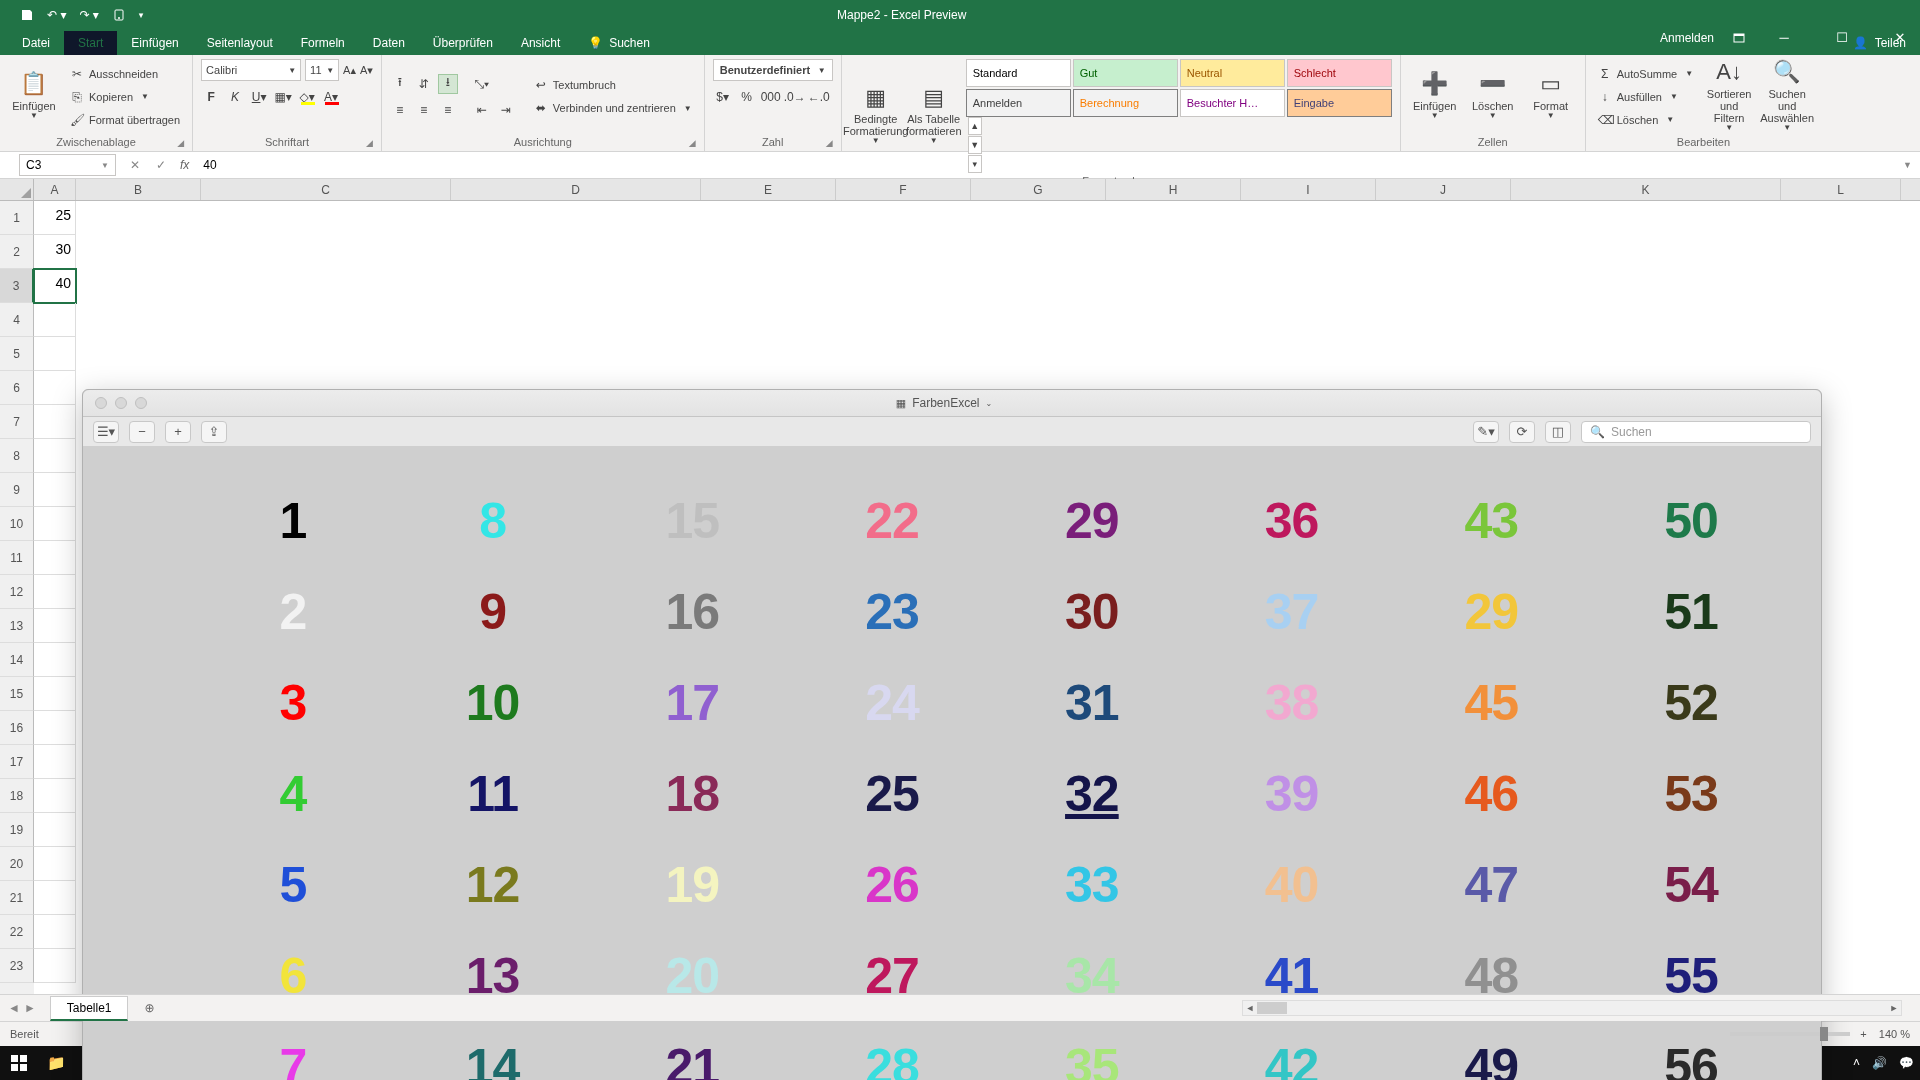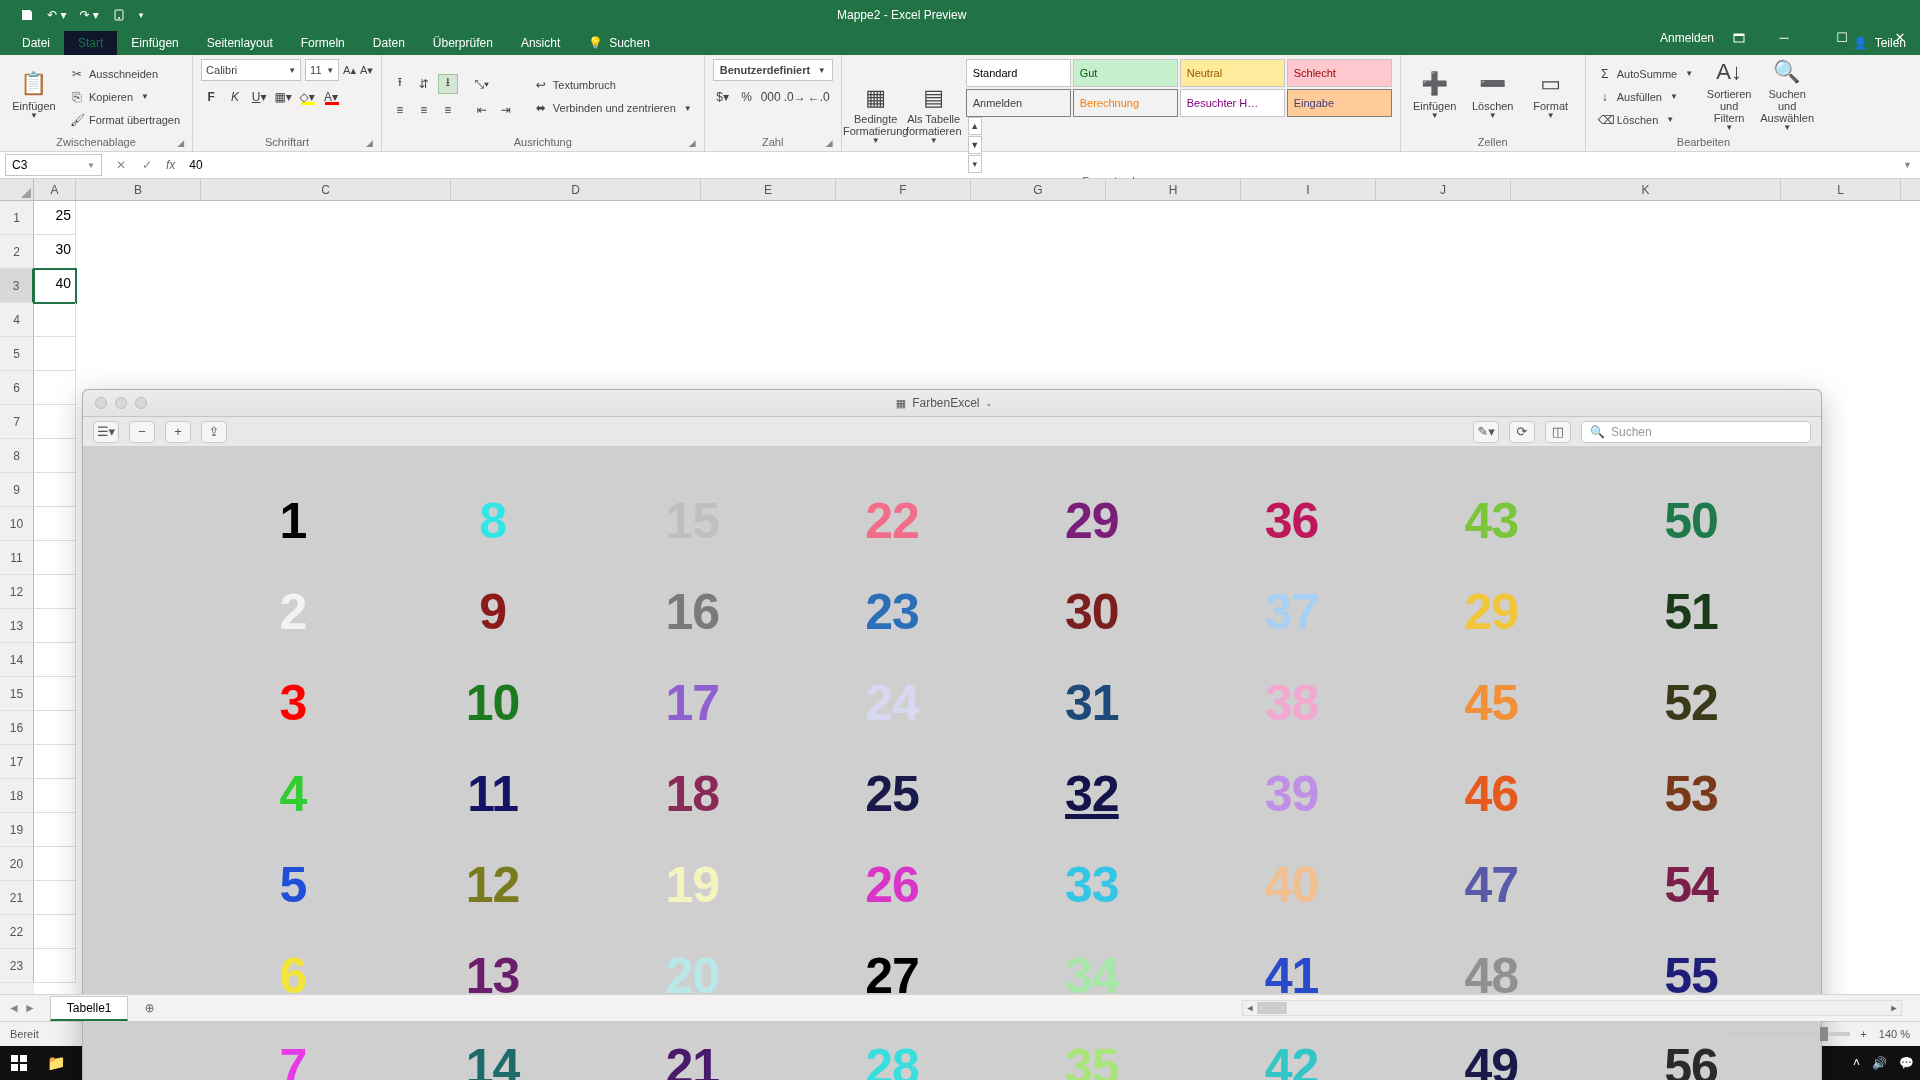--- a/index.html
+++ b/index.html
@@ -43,21 +43,21 @@
 
 .nfmt { width:120px; height:22px; border:1px solid #c8c6c4; background:#fff; padding:0 6px; font-size:11px; display:flex; align-items:center; justify-content:space-between;font-weight:bold; }
 
 .style-grid { display:grid; grid-template-columns: repeat(4, 105px); grid-template-rows: 28px 28px; gap:2px; }
 .style-cell { border:1px solid #c8c6c4; display:flex; align-items:center; padding:0 6px; font-size:11px; cursor:pointer; }
 .style-arrows { display:flex; flex-direction:column; justify-content:center; gap:1px; margin-left:2px;}
 .style-arrows span { width:14px; height:18px; border:1px solid #c8c6c4; display:flex; align-items:center; justify-content:center; font-size:9px; cursor:pointer; background:#fff;}
 
 
 .fbar { height:27px; border-bottom:1px solid #d4d4d4; display:flex; align-items:center; font-size:12px; background:#fff; }
-.namebox { width:97px; height:22px; border:1px solid #c8c6c4; margin-left:5px; padding:0 6px; display:flex; align-items:center; justify-content:space-between; }
+.namebox { width:97px; height:22px; border:1px solid #c8c6c4; margin-left:19px; padding:0 6px; display:flex; align-items:center; justify-content:space-between; }
 .fx-btns { display:flex; gap:8px; margin:0 10px; color:#888; }
 .fx-btns span { cursor:pointer; width:18px; text-align:center; }
 .fx-label { font-style:italic; margin-right:8px; color:#666; }
 .fx-input { flex:1; padding:0 6px; }
 
 
 .sheet-area { position:relative; height: calc(1080px - 30px - 25px - 97px - 27px - 27px - 25px - 34px); background:#fff; }
 
 
 .colhdr-row { position:absolute; left:0; top:0; right:0; height:22px; display:flex; background:#e6e6e6; border-bottom:1px solid #bbb; }
@@ -504,21 +504,21 @@
           <div class="num-cell" style="color: rgb(144, 96, 208);">17</div>
           <div class="num-cell" style="color: rgb(138, 42, 88);">18</div>
           <div class="num-cell" style="color: rgb(244, 244, 192);">19</div>
           <div class="num-cell" style="color: rgb(184, 232, 232);">20</div>
           <div class="num-cell" style="color: rgb(74, 26, 107);">21</div>
           <div class="num-cell" style="color: rgb(242, 109, 138);">22</div>
           <div class="num-cell" style="color: rgb(42, 111, 184);">23</div>
           <div class="num-cell" style="color: rgb(216, 216, 240);">24</div>
           <div class="num-cell" style="color: rgb(26, 26, 74);">25</div>
           <div class="num-cell" style="color: rgb(217, 54, 201);">26</div>
-          <div class="num-cell" style="color: #000000; text-align: right;">27</div>
+          <div class="num-cell" style="color: #be185d; text-align: right;">27</div>
           <div class="num-cell" style="color: rgb(58, 222, 222);">28</div>
           <div class="num-cell" style="color: rgb(122, 30, 122);">29</div>
           <div class="num-cell" style="color: rgb(122, 30, 30);">30</div>
           <div class="num-cell" style="color: rgb(30, 74, 122);">31</div>
           <div class="num-cell" style="color: rgb(20, 20, 74); text-decoration: underline;">32</div>
           <div class="num-cell" style="color: rgb(51, 198, 230);">33</div>
           <div class="num-cell" style="color: rgb(168, 230, 168);">34</div>
           <div class="num-cell" style="color: rgb(168, 230, 122);">35</div>
           <div class="num-cell" style="color: #be185d;">36</div>
           <div class="num-cell" style="color: rgb(168, 208, 242);">37</div>

